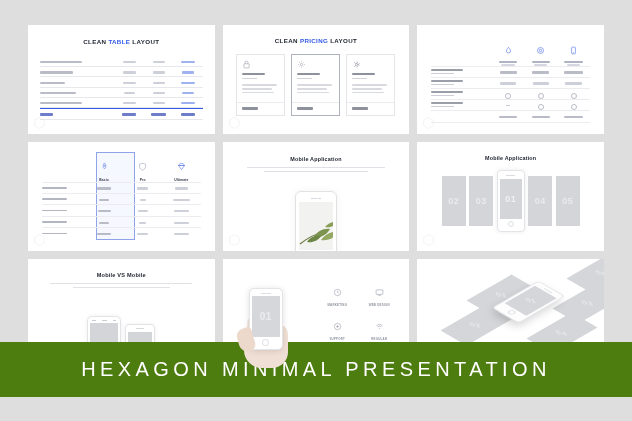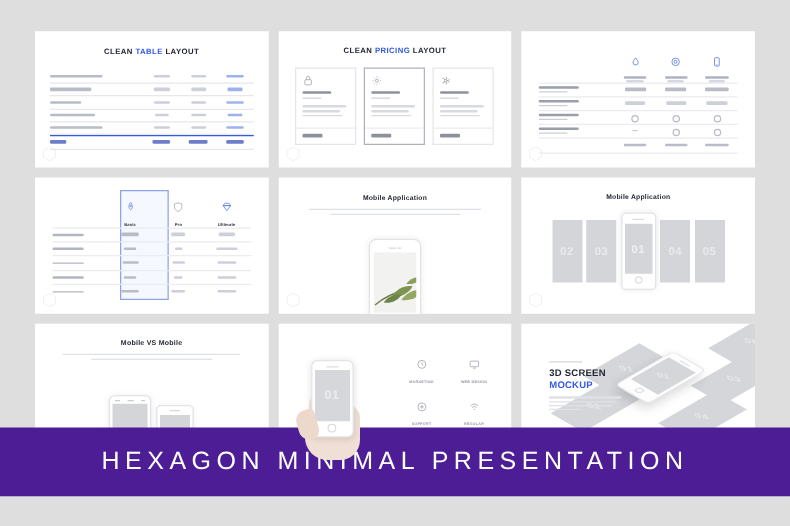--- a/index.html
+++ b/index.html
@@ -224,21 +224,21 @@
   }
   .iso-phone .sp-bar{width:9px;height:1px;background:#dcdee2;margin-bottom:2px;}
   .iso-phone .sp-scr{flex:1;width:100%;background:#d5d6d9;display:flex;align-items:center;justify-content:center;}
   .iso-phone .sp-scr span{color:#e6e7e9;font-size:8px;font-weight:bold;transform:matrix(.866,-.5,.866,.5,0,0);}
   .iso-phone .sp-home{width:4px;height:4px;border:.6px solid #dcdee2;border-radius:50%;margin-top:2px;}
 
   
   .banner{
     position:absolute;left:0;bottom:0;width:632px;height:55px;
     display:flex;align-items:center;justify-content:center;
-    background:#4c1d95;
+    background:#4d7c0f;
   }
   .banner .txt{
     color:#ffffff;font-size:20px;letter-spacing:4.4px;font-weight:300;
   }
 </style>
 </head>
 <body>
 
 <div class="board">
   <div class="grid">
@@ -657,31 +657,20 @@
             <span>06</span>
           </div>
         <div class="iso-phone" style="left:96px;top:16px;">
           <div class="sp-bar"></div>
           <div class="sp-scr">
               <span>01</span>
             </div>
           <div class="sp-home"></div>
         </div>
       </div>
-      <div class="s9-txt">
-        <div class="s9-eyebrow"></div>
-        <div class="s9-h1">3D SCREEN</div>
-        <div class="s9-h2">MOCKUP</div>
-        <div class="s9-body">
-          <div style="width:100%"></div>
-            <div style="width:94%"></div>
-            <div style="width:88%"></div>
-            <div style="width:44%"></div>
-        </div>
-      </div>
       <div class="wm">
         <svg viewBox="0 0 24 26">
             <path d="M12 1 22.4 7v12L12 25 1.6 19V7z" fill="none" stroke="#d9dade" stroke-width="2"></path>
           </svg>
       </div>
     </div>
 
   </div>
 
   <div class="banner">

